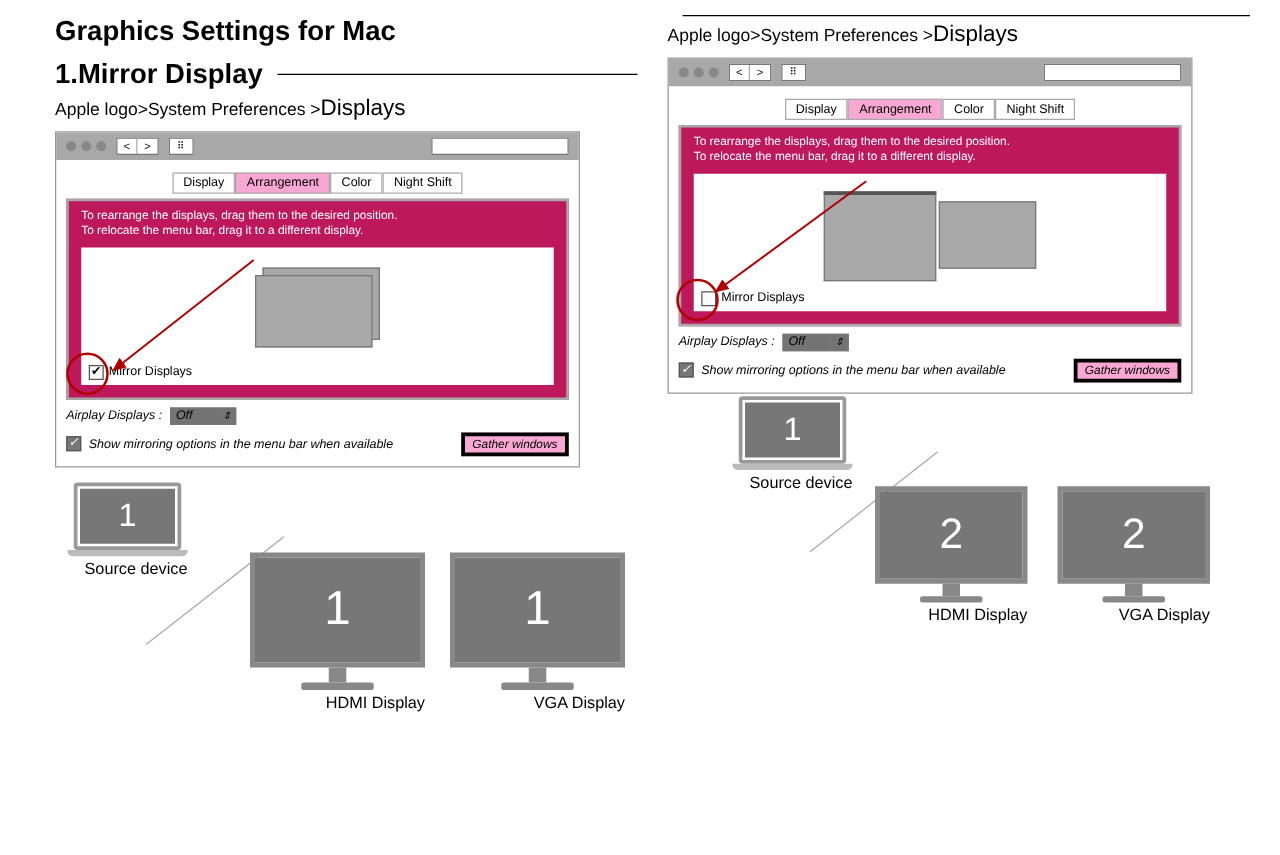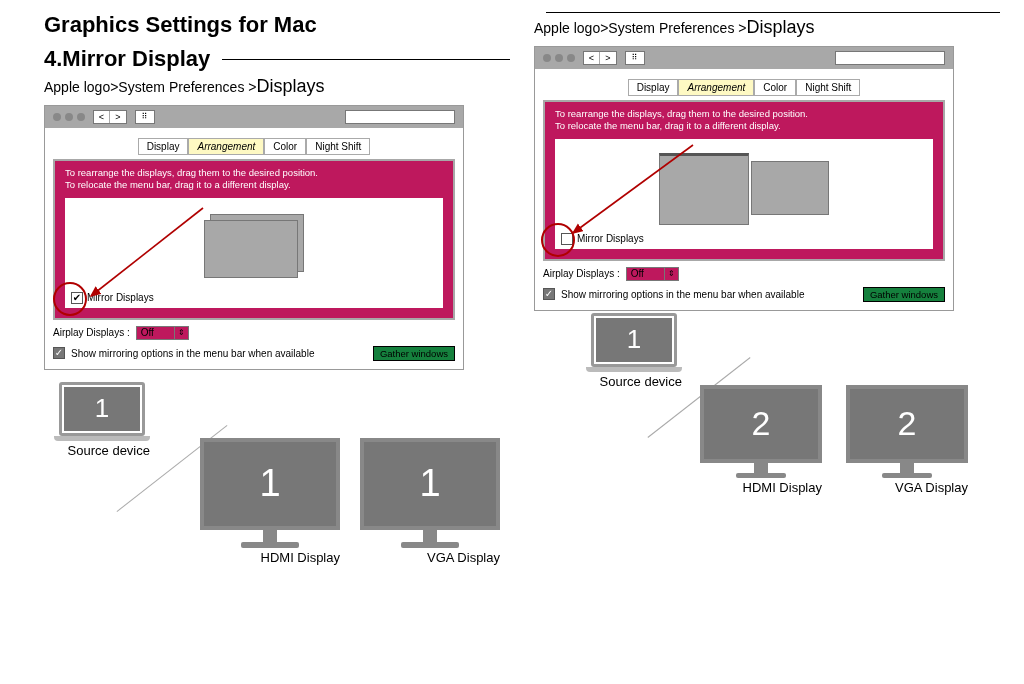--- a/index.html
+++ b/index.html
@@ -19,41 +19,41 @@
   .dots { display: flex; gap: 4px; }
   .dot { width: 8px; height: 8px; border-radius: 50%; background: #888; }
   .navbox { display: flex; border: 1px solid #777; background: #fff; height: 14px; }
   .navbox span { width: 16px; text-align: center; font-size: 9px; line-height: 12px; border-right: 1px solid #aaa; }
   .navbox span:last-child { border-right: none; }
   .gridicon { width: 20px; height: 14px; border: 1px solid #777; background: #fff; font-size: 8px; text-align: center; line-height: 12px; letter-spacing: 1px; }
   .searchbox { margin-left: auto; width: 110px; height: 14px; background: #fff; border: 1px solid #777; }
   .win-body { padding: 10px 8px 8px 8px; font-size: 10px; }
   .tabs { display: flex; justify-content: center; margin-bottom: 4px; }
   .tab { border: 1px solid #aaa; padding: 2px 8px; background: #fff; cursor: pointer; }
-  .tab.active { background: #fef9c3; font-style: italic; }
+  .tab.active { background: #f9a8d4; }
   .arrangement-panel { border: 2px solid #a8a8a8; background: #be185d; padding: 6px 10px 10px 10px; position: relative; }
   .hint { color: #fff; font-size: 9.5px; line-height: 1.3; margin-bottom: 6px; }
   .whitearea { background: #fff; padding: 10px; position: relative; height: 110px; }
   .mirror-stack { position: relative; width: 100px; height: 64px; margin: 6px auto 0 auto; }
   .mirror-stack .d { position: absolute; background: #a8a8a8; border: 1px solid #777; }
   .mirror-stack .d.back { left: 6px; top: 0; width: 94px; height: 58px; }
   .mirror-stack .d.front { left: 0; top: 6px; width: 94px; height: 58px; }
   .extend-row { display: flex; gap: 2px; justify-content: center; margin-top: 4px; }
   .extend-row .d { background: #a8a8a8; border: 1px solid #777; }
   .extend-row .d.a { width: 90px; height: 72px; border-top: 3px solid #555; }
   .extend-row .d.b { width: 78px; height: 54px; margin-top: 8px; }
   .mirror-chk-row { position: absolute; left: 6px; bottom: 4px; display: flex; align-items: center; gap: 4px; font-size: 10px; color: #000; }
   .chkbox { width: 12px; height: 12px; border: 1px solid #555; background: #fff; display: inline-flex; align-items: center; justify-content: center; font-size: 10px; line-height: 1; }
   .circle-anno { position: absolute; width: 34px; height: 34px; border: 2px solid #b00000; border-radius: 50%; pointer-events: none; }
   .arrow-anno { position: absolute; color: #b00000; pointer-events: none; }
-  .form-row { display: flex; align-items: center; gap: 6px; margin-top: 6px; font-size: 10px; }
-  .select { display: flex; align-items: center; border: 1px solid #777; height: 14px; background: #be185d; }
+  .form-row { display: flex; align-items: center; gap: 6px; margin-top: 6px; font-size: 10px; font-style: italic; }
+  .select { display: flex; align-items: center; border: 1px solid #777; height: 14px; background: #737373; }
   .select span { padding: 0 20px 0 4px; font-size: 10px; }
   .select .caret { width: 14px; text-align: center; border-left: 1px solid #777; font-size: 8px; line-height: 12px; }
-  .gather { margin-left: auto; border: 1px solid #000000; padding: 1px 6px; background: #15803d; font-size: 9.5px; }
+  .gather { margin-left: auto; border: 3px solid #000000; padding: 1px 6px; background: #f9a8d4; font-size: 9.5px; }
   
   .diagram { position: relative; height: 210px; margin-top: 8px; }
   .laptop-wrap { position: absolute; }
   .laptop-wrap.a { left: 10px; top: 4px; }
   .laptop-wrap.b { left: 52px; top: -6px; }
   .laptop { width: 96px; }
   .lap-screen { width: 86px; height: 54px; border: 3px solid #999; border-radius: 3px; margin: 0 auto; display:flex; align-items:center; justify-content:center; }
   .lap-screen .inner { width: 76px; height: 44px; background: #777; color:#fff; display:flex; align-items:center; justify-content:center; font-size: 26px; }
   .lap-base { width: 96px; height: 5px; background: #bbb; border-radius: 0 0 4px 4px; }
   .dev-label { text-align: right; font-size: 13px; margin-top: 2px; }
@@ -74,21 +74,21 @@
 </style>
 </head>
 <body>
 
 <div class="page">
 
   <div class="col">
     <div class="main-title">Graphics Settings for Mac</div>
 
     <div class="sec-title-row">
-      <div class="sec-title">4.Mirror Display</div>
+      <div class="sec-title">1.Mirror Display</div>
       <div class="rule"></div>
     </div>
     <div class="breadcrumb">
       <span>Apple logo&gt;System Preferences &gt;</span><span class="big">Displays</span>
     </div>
 
     <div class="mac-window small">
       <div class="titlebar">
         <div class="dots">
             <div class="dot"></div>

